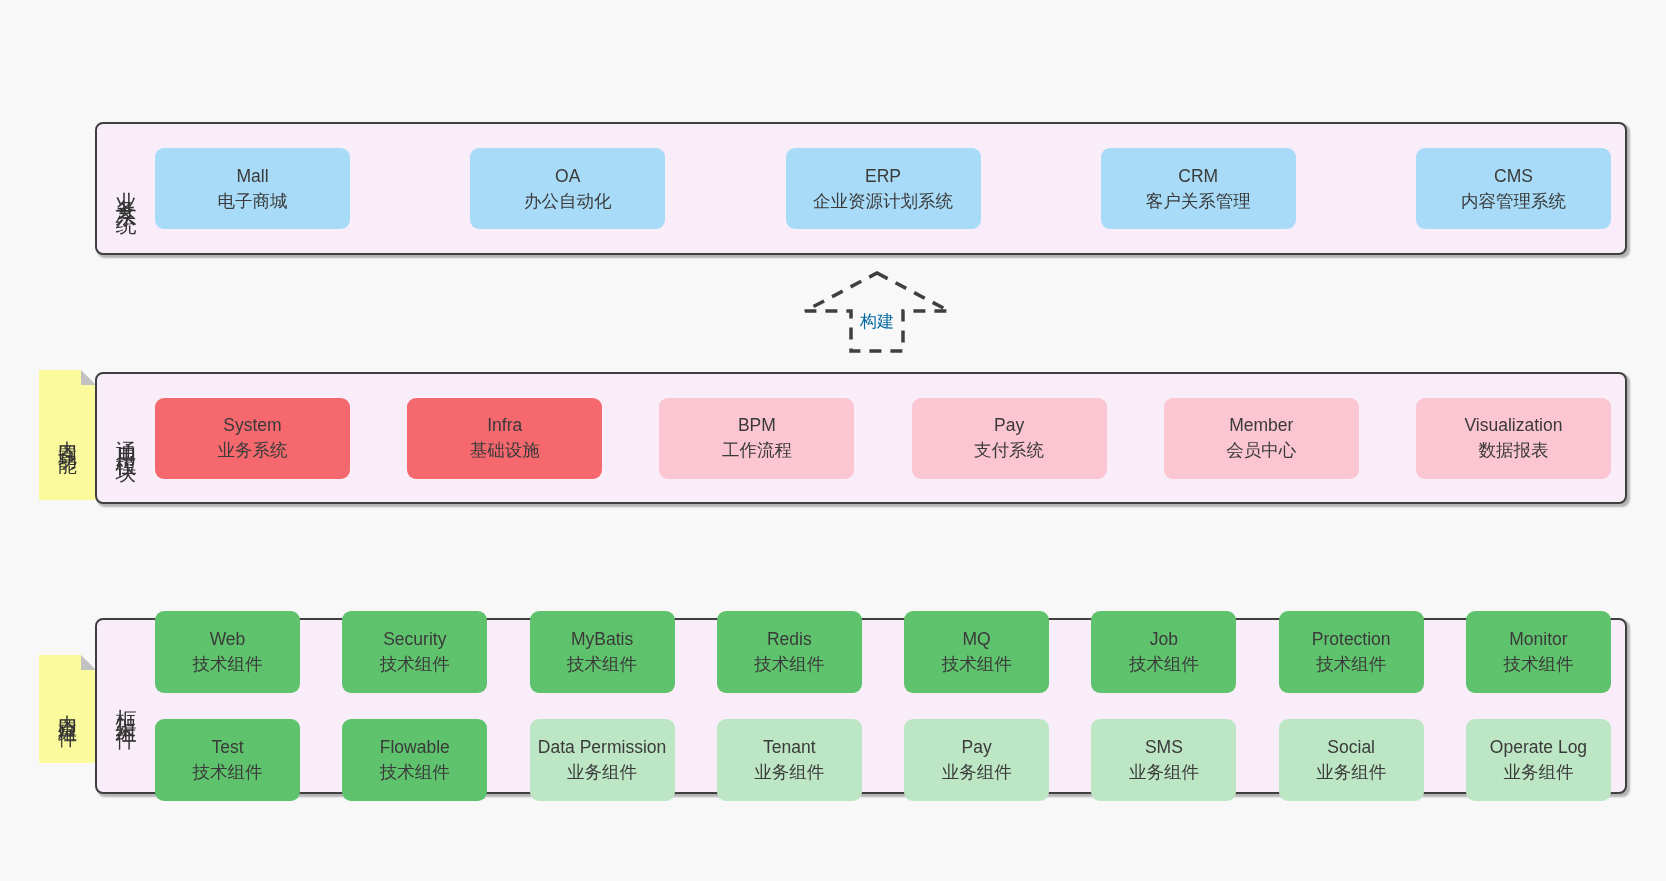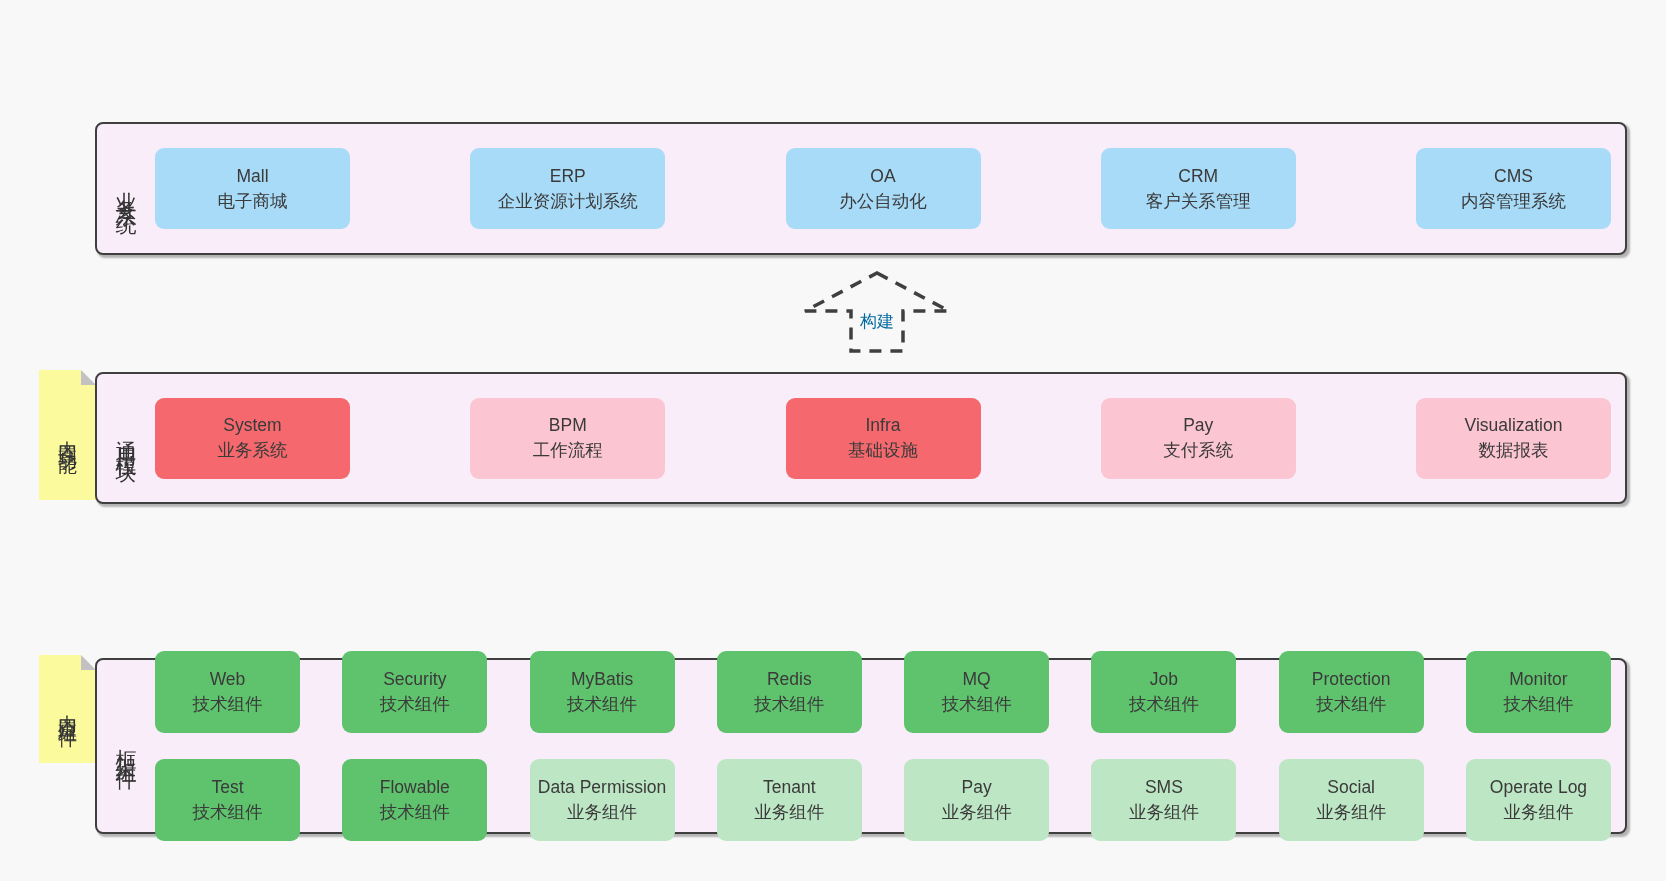--- a/index.html
+++ b/index.html
@@ -12,21 +12,21 @@
   .band{
     position:absolute;left:95px;width:1532px;box-sizing:border-box;
     background:var(--band-bg,#f8edf8);
     border:2px solid var(--band-border,#3f3f3f);
     border-radius:8px;
     box-shadow:2.5px 2.5px 2px rgba(0,0,0,.28);
     display:flex;
   }
   .band1{top:122px;height:133px;}
   .band2{top:372px;height:132px;}
-  .band3{top:618px;height:176px;margin-top:40px;}
+  .band3{top:618px;height:176px;}
   .band-label{
     flex:0 0 58px;display:flex;align-items:center;justify-content:center;
     writing-mode:vertical-lr;text-orientation:upright;
     font-size:21px;letter-spacing:7px;color:#333;
   }
   .boxes{flex:1;display:flex;align-items:center;justify-content:space-between;padding:0 14px 0 0;}
   .rows{flex:1;display:flex;flex-direction:column;justify-content:center;gap:26px;padding:0 14px 0 0;}
   .row{display:flex;justify-content:space-between;}
   .box{
     border-radius:9px;display:flex;flex-direction:column;align-items:center;justify-content:center;
@@ -71,26 +71,26 @@
 <div class="canvas">
 
   <section class="band band1">
     <div class="band-label">业务系统</div>
     <div class="boxes">
         <div class="box blue">
           <span>Mall</span>
           <span>电子商城</span>
         </div>
         <div class="box blue">
+          <span>OA</span>
+          <span>办公自动化</span>
+        </div>
+        <div class="box blue">
           <span>ERP</span>
           <span>企业资源计划系统</span>
-        </div>
-        <div class="box blue">
-          <span>OA</span>
-          <span>办公自动化</span>
         </div>
         <div class="box blue">
           <span>CRM</span>
           <span>客户关系管理</span>
         </div>
         <div class="box blue">
           <span>CMS</span>
           <span>内容管理系统</span>
         </div>
       </div>
@@ -108,31 +108,35 @@
     <span class="note-text">内置功能</span>
   </div>
 
   <section class="band band2">
     <div class="band-label">通用模块</div>
     <div class="boxes">
         <div class="box red">
           <span>System</span>
           <span>业务系统</span>
         </div>
-        <div class="box pink">
-          <span>BPM</span>
-          <span>工作流程</span>
-        </div>
         <div class="box red">
           <span>Infra</span>
           <span>基础设施</span>
         </div>
         <div class="box pink">
+          <span>BPM</span>
+          <span>工作流程</span>
+        </div>
+        <div class="box pink">
           <span>Pay</span>
           <span>支付系统</span>
+        </div>
+        <div class="box pink">
+          <span>Member</span>
+          <span>会员中心</span>
         </div>
         <div class="box pink">
           <span>Visualization</span>
           <span>数据报表</span>
         </div>
       </div>
   </section>
 
 
   <div class="note note2">

